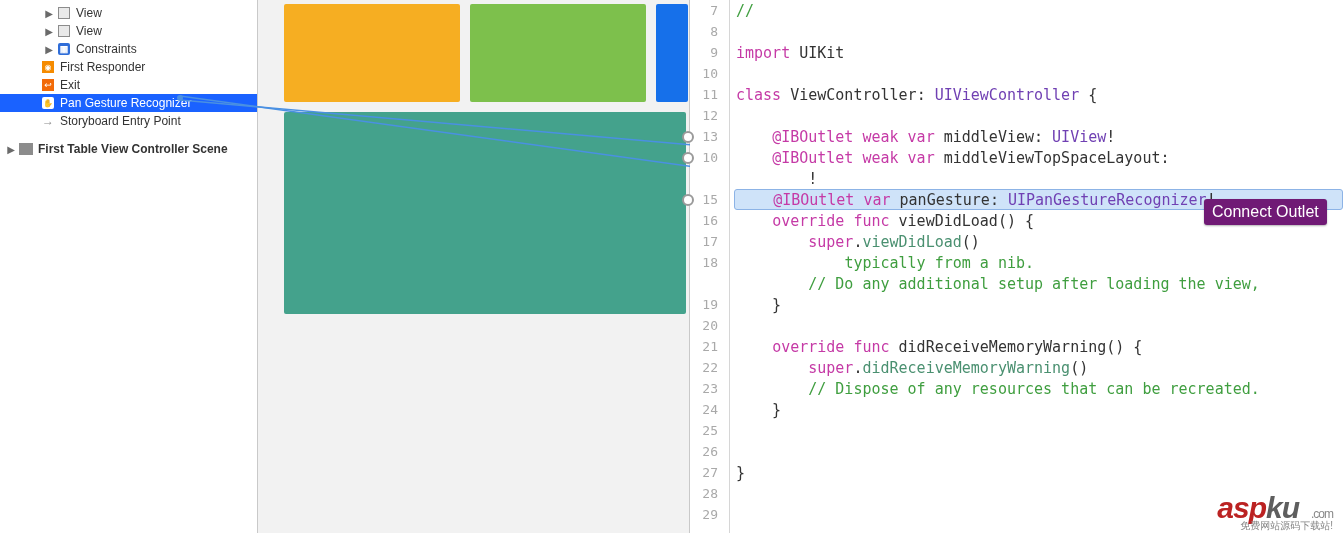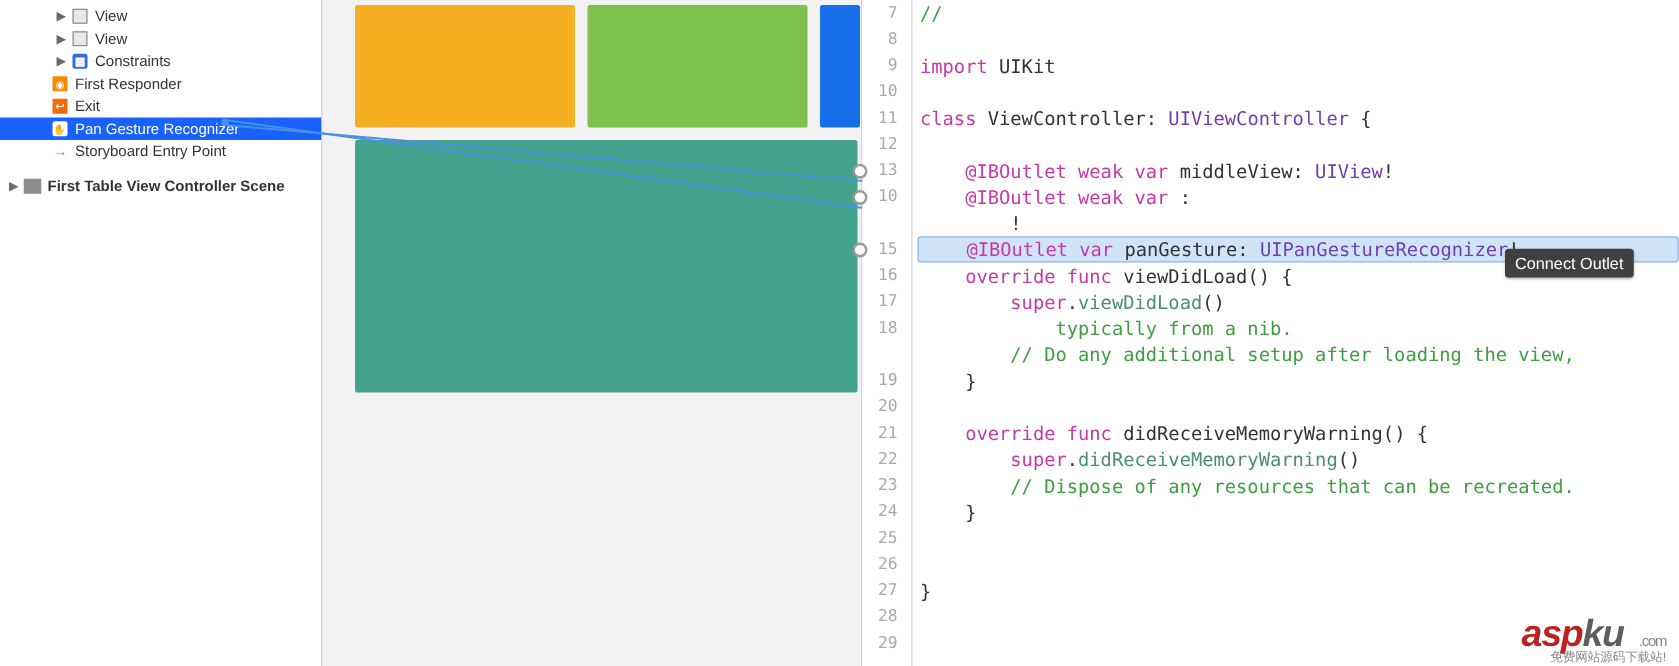--- a/index.html
+++ b/index.html
@@ -180,23 +180,23 @@
 .connection-line {
   position: absolute;
   pointer-events: none;
 }
 
 
 .tooltip {
   position: absolute;
   left: 1204px;
   top: 199px;
-  background: #404040;
+  background: #701a75;
   color: #fff;
-  font-size: 13px;
+  font-size: 16px;
   font-family: -apple-system, sans-serif;
   padding: 4px 8px;
   border-radius: 3px;
   box-shadow: 0 1px 2px rgba(0,0,0,.3);
 }
 
 
 .watermark {
   position: absolute;
   right: 10px;
@@ -389,21 +389,21 @@
   </div>
 
   <div class="code-body">
     <div class="code-line"><span class="cmt">//</span></div>
     <div class="code-line"></div>
     <div class="code-line"><span class="kw">import</span><span> </span><span class="var">UIKit</span></div>
     <div class="code-line"></div>
     <div class="code-line"><span class="kw">class</span><span> </span><span class="var">ViewController</span><span>: </span><span class="typ">UIViewController</span><span> {</span></div>
     <div class="code-line"></div>
     <div class="code-line"><span>    </span><span class="kw">@IBOutlet</span><span> </span><span class="kw">weak</span><span> </span><span class="kw">var</span><span> </span><span class="var">middleView</span><span>: </span><span class="typ">UIView</span><span>!</span></div>
-    <div class="code-line"><span>    </span><span class="kw">@IBOutlet</span><span> </span><span class="kw">weak</span><span> </span><span class="kw">var</span><span> </span><span>:</span></div>
+    <div class="code-line"><span>    </span><span class="kw">@IBOutlet</span><span> </span><span class="kw">weak</span><span> </span><span class="kw">var</span><span> </span><span class="var">middleViewTopSpaceLayout</span><span>:</span></div>
     <div class="code-line"><span>        </span><span>!</span></div>
     <div class="code-line highlight"><span>    </span><span class="kw">@IBOutlet</span><span> </span><span class="kw">var</span><span> </span><span class="var">panGesture</span><span>: </span><span class="typ">UIPanGestureRecognizer</span><span>!</span></div>
     <div class="code-line"><span>    </span><span class="kw">override</span><span> </span><span class="kw">func</span><span> </span><span class="var">viewDidLoad</span><span>() {</span></div>
     <div class="code-line"><span>        </span><span class="kw">super</span><span>.</span><span class="fn">viewDidLoad</span><span>()</span></div>
     <div class="code-line"><span>            </span><span class="cmt">typically from a nib.</span></div>
     <div class="code-line"><span>        </span><span class="cmt">// Do any additional setup after loading the view,</span></div>
     <div class="code-line"><span>    }</span></div>
     <div class="code-line"></div>
     <div class="code-line"><span>    </span><span class="kw">override</span><span> </span><span class="kw">func</span><span> </span><span class="var">didReceiveMemoryWarning</span><span>() {</span></div>
     <div class="code-line"><span>        </span><span class="kw">super</span><span>.</span><span class="fn">didReceiveMemoryWarning</span><span>()</span></div>

